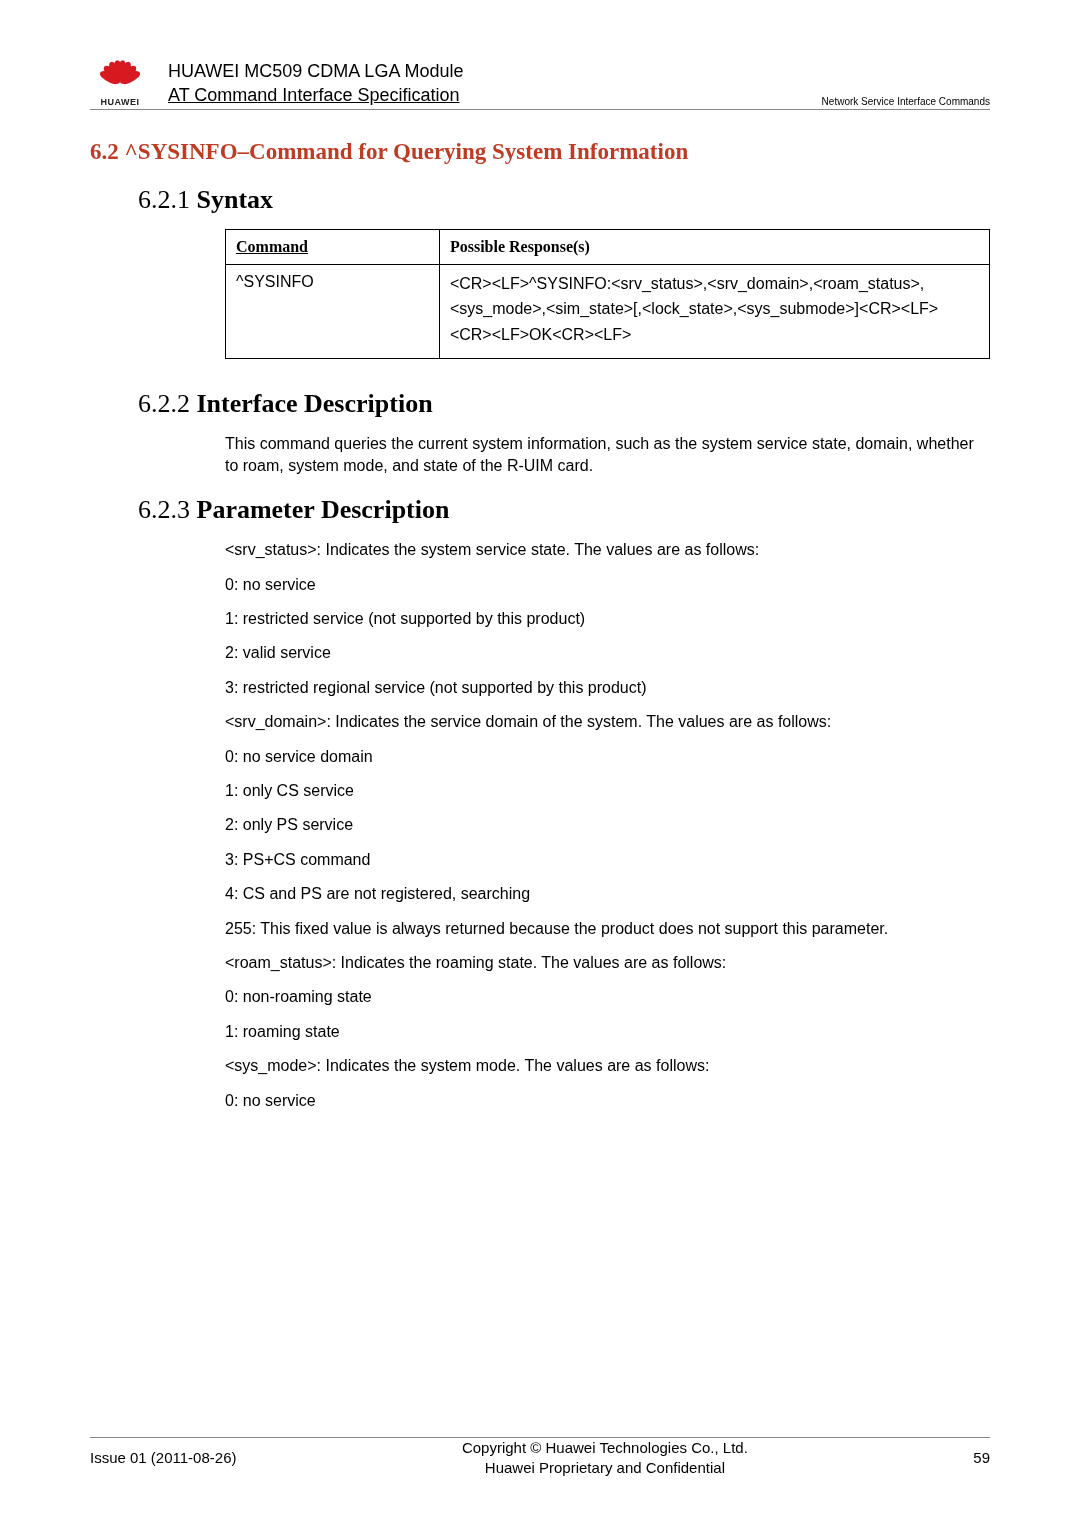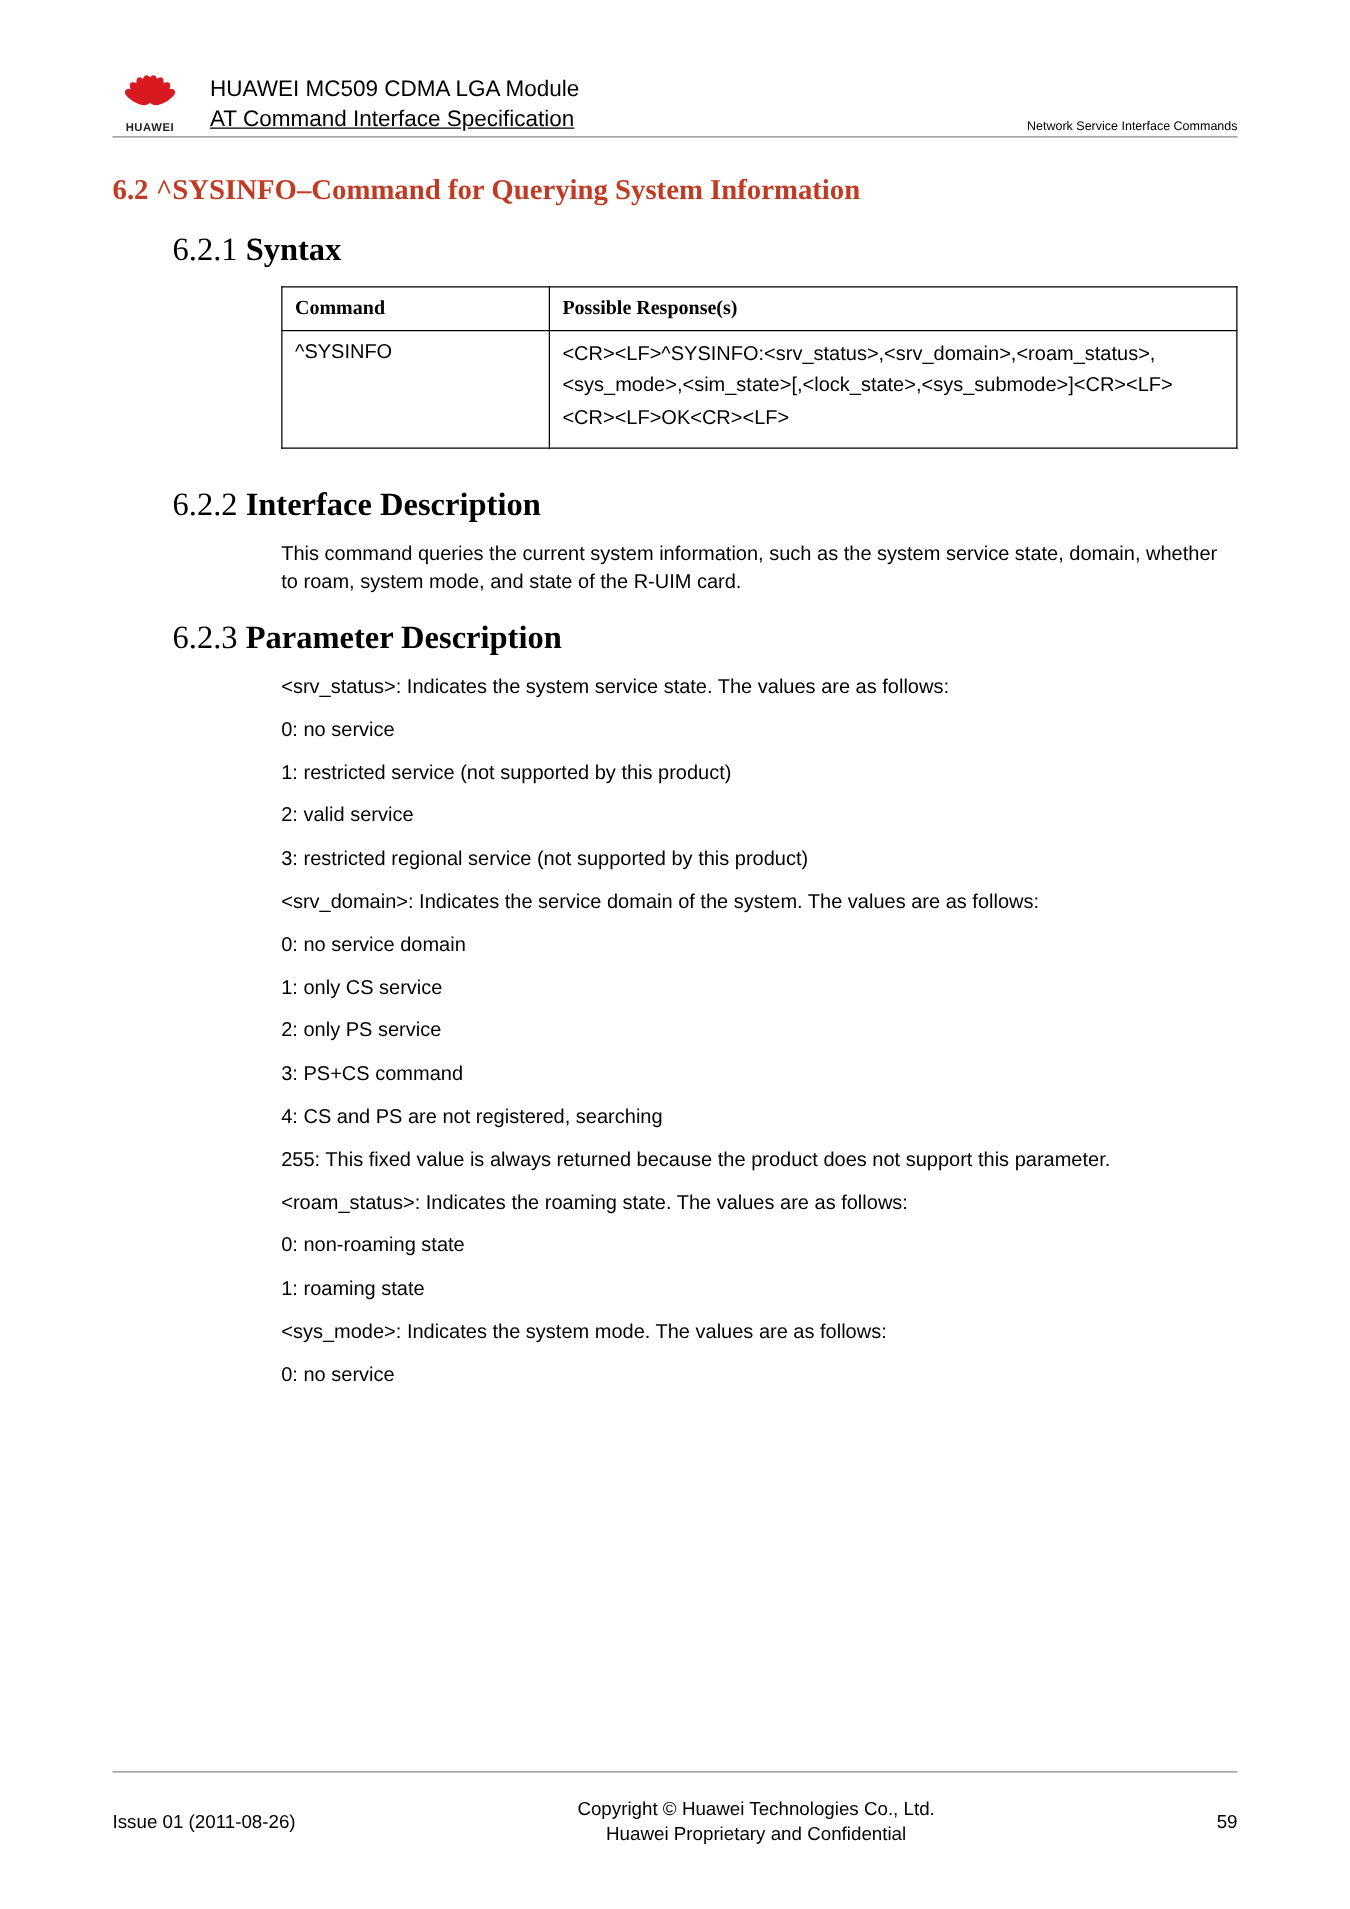--- a/index.html
+++ b/index.html
@@ -89,34 +89,34 @@
     padding: 8px 10px;
     text-align: left;
     vertical-align: top;
     font-size: 16px;
   }
   table.cmd-table th {
     font-family: "Book Antiqua", Palatino, serif;
     font-weight: bold;
     background: #fff;
   }
-  table.cmd-table th:first-child { width: 28%; }
+  table.cmd-table th:first-child { width: 28%; text-decoration: underline; }
   .resp-line { margin-bottom: 4px; line-height: 1.35; }
   p.body {
     font-size: 16px;
     line-height: 1.4;
     margin-bottom: 12px;
   }
   .footer {
     position: absolute;
     left: 90px;
     right: 90px;
     bottom: 50px;
     border-top: 1px solid #888;
-    padding-top: 20px;
+    padding-top: 0;
     display: flex;
     align-items: center;
     font-size: 15px;
   }
   .footer-left { flex: 0 0 auto; }
   .footer-center { flex: 1; text-align: center; line-height: 1.3; }
   .footer-right { flex: 0 0 auto; text-align: right; }
 </style>
 </head>
 <body>

